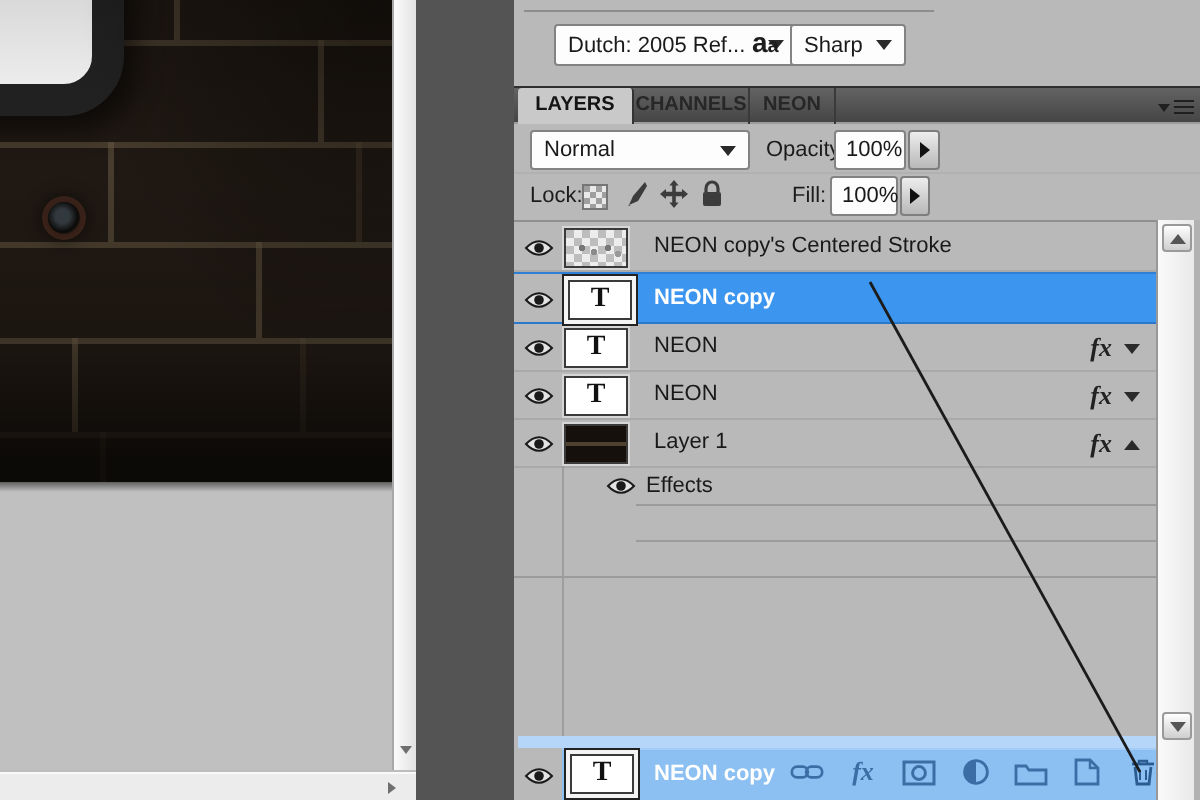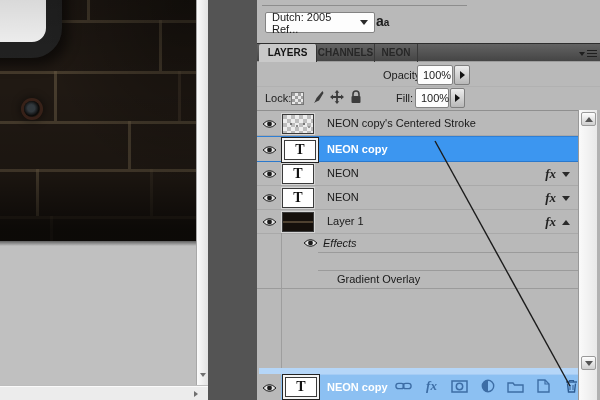--- a/index.html
+++ b/index.html
@@ -40,21 +40,21 @@
 
   
   .appbg{position:absolute;left:208px;top:0;width:49px;height:400px;background:#545454;}
 
   
   .panel{position:absolute;left:257px;top:0;width:343px;height:400px;background:#b9b9b9;font-size:11px;color:#1a1a1a;}
   .char-divider{position:absolute;left:5px;top:5px;width:205px;height:1px;background:#8d8d8d;}
   .dd{position:absolute;height:21px;background:#fdfdfd;border:1px solid #838383;border-radius:2px;
       display:flex;align-items:center;padding:0 6px;}
   .dd .tri-dn{margin-left:auto;}
-  .dd-font{left:8px;top:12px;width:110px;}
+  .dd-font{left:20px;top:12px;width:122px;}
   .dd-sharp{left:138px;top:12px;width:58px;}
   .aa{position:absolute;left:119px;top:13px;color:#1d1d1d;font-weight:bold;}
   .aa .a1{font-size:14px;} .aa .a2{font-size:10px;}
 
   .tabbar{position:absolute;left:0;top:43px;width:343px;height:18px;
     background:linear-gradient(#636363,#454545);border-top:1px solid #2e2e2e;box-shadow:0 1px 0 #9c9c9c;}
   .tab{position:absolute;top:0;height:18px;line-height:18px;text-align:center;
     font-size:10px;font-weight:bold;color:#272727;border-right:1px solid #3a3a3a;}
   .tab-active{background:#c9c9c9;color:#141414;border-right:1px solid #333;border-radius:2px 2px 0 0;}
   .panel-menu{position:absolute;left:322px;top:6px;display:flex;align-items:center;gap:2px;}
@@ -159,31 +159,39 @@
   <div class="appbg"></div>
 
   <div class="panel">
 
     <div class="char-divider"></div>
     <div class="dd dd-font">
       <span>Dutch: 2005 Ref...</span>
       <span class="tri tri-dn"></span>
     </div>
     <div class="aa"><span class="a1">a</span><span class="a2">a</span></div>
+    <div class="dd dd-sharp">
+      <span>Sharp</span>
+      <span class="tri tri-dn"></span>
+    </div>
 
     <div class="tabbar">
       <div class="tab tab-active" style="left:2px;width:58px;"><span>LAYERS</span></div>
       <div class="tab" style="left:60px;width:58px;"><span>CHANNELS</span></div>
       <div class="tab" style="left:118px;width:43px;"><span>NEON</span></div>
       <div class="panel-menu">
         <span class="tri tri-dn" style="border-top-color:#1f1f1f;border-left-width:3px;border-right-width:3px;border-top-width:4px;"></span>
         <span class="burger"></span>
       </div>
     </div>
 
+    <div class="dd dd-blend" style="height:20px;">
+      <span>Normal</span>
+      <span class="tri tri-dn"></span>
+    </div>
     <div class="ctl-label" style="left:126px;top:69px;">Opacity:</div>
     <div class="field" style="left:160px;top:65px;width:36px;">
         <span>100%</span>
       </div>
     <div class="fbtn" style="left:197px;top:65px;width:16px;">
         <span class="tri tri-rt" style="border-left-color:#111;"></span>
       </div>
 
     <div class="lockrow-sep"></div>
 
@@ -276,27 +284,24 @@
             <span class="fx"><span>fx</span></span>
             <span class="tri tri-up"></span>
           </span>
       </div>
 
       <div class="layer-row" style="top:124px;height:18px;border-bottom:none;">
         <span class="eye" style="left:46px;top:4px;"><svg width="15" height="10" viewBox="0 0 15 10">
               <path d="M1 5 Q7.5 -1.8 14 5 Q7.5 11.8 1 5 Z" fill="#e3e3e3" stroke="#1a1a1a"></path>
               <circle cx="7.5" cy="5" r="2.4" fill="#1a1a1a"></circle>
             </svg></span>
-        <span class="lname" style="left:66px;top:3px;font-style:italic;">Effects</span>
+        <span class="lname" style="left:66px;top:3px;">Effects</span>
       </div>
       <div class="fx-line" style="left:61px;top:142px;width:260px;"></div>
       <div class="fx-line" style="left:61px;top:160px;width:260px;"></div>
-      <div class="layer-row" style="top:160px;height:18px;border-bottom:none;">
-        <span class="lname" style="left:80px;top:3px;">Gradient Overlay</span>
-      </div>
       <div class="fx-line" style="left:0;top:178px;width:321px;"></div>
     </div>
 
     <div class="vscroll">
       <div class="sb" style="top:2px;">
           <span class="tri tri-up" style="border-bottom-color:#555;"></span>
         </div>
       <div class="sb" style="top:246px;">
           <span class="tri tri-dn" style="border-top-color:#555;"></span>
         </div>

